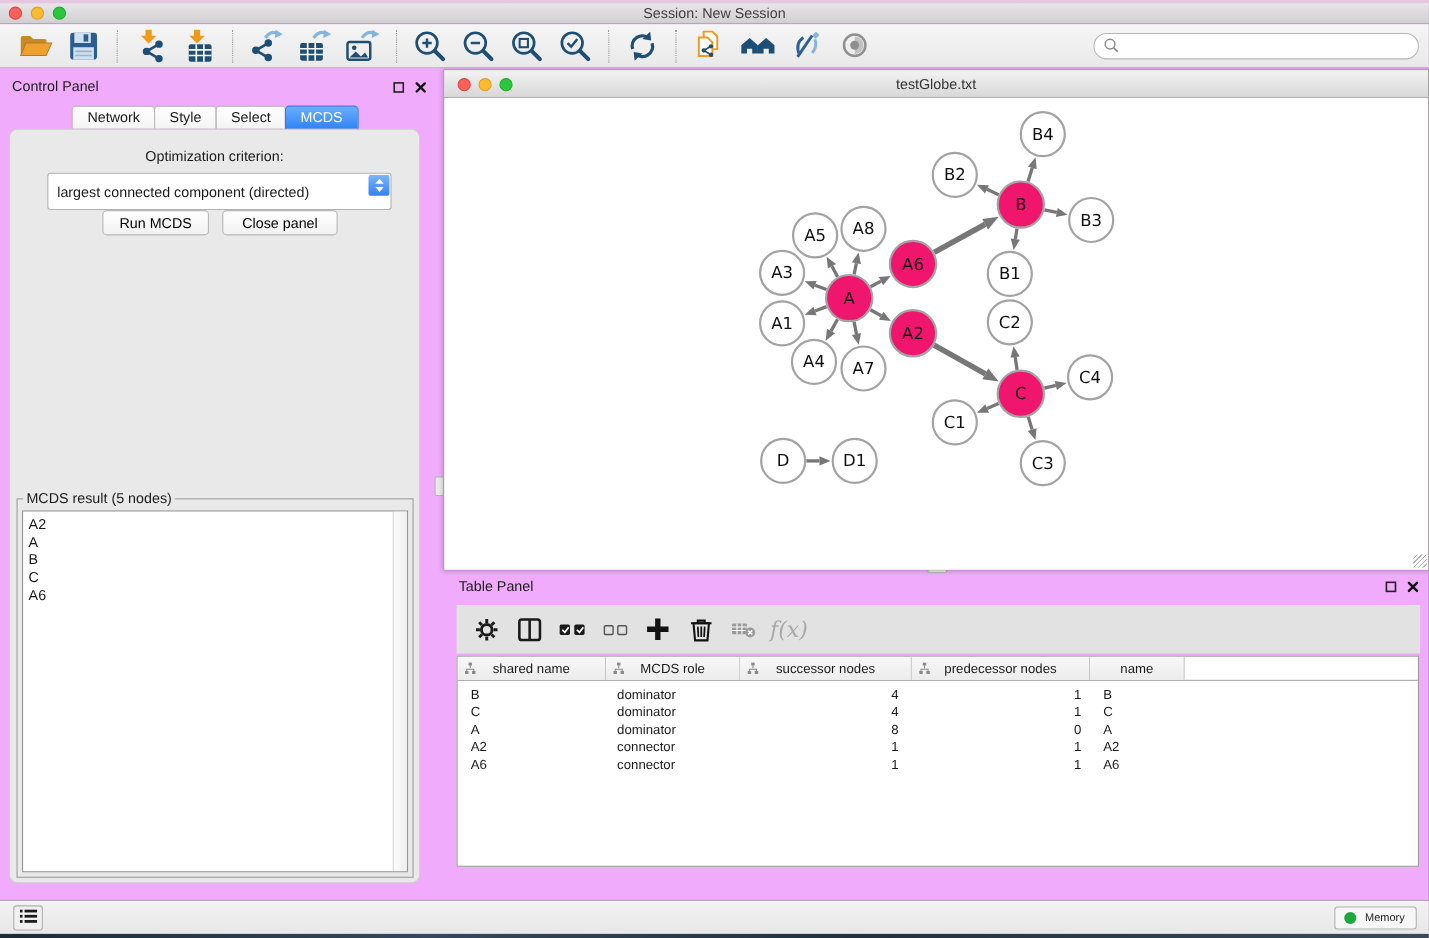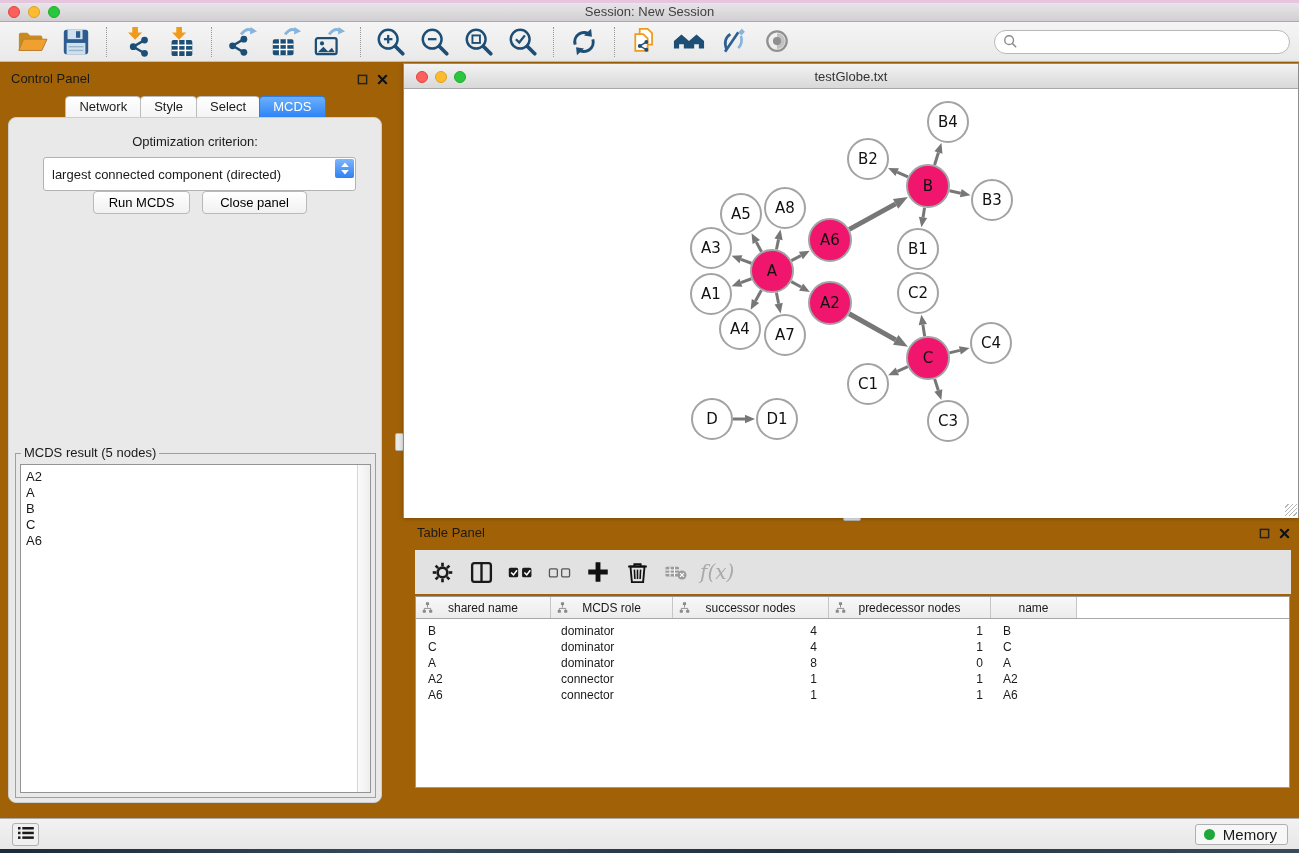--- a/index.html
+++ b/index.html
@@ -1,19 +1,19 @@
 <!DOCTYPE html>
 <html><head>
 <meta charset="utf-8">
 <style>
   * { box-sizing: border-box; margin: 0; padding: 0; }
   html,body { background:#555; }
   .app {
     position: relative; width: 1299px; height: 853px; overflow: hidden;
-    font-family: "Liberation Sans", sans-serif; background:#a16207; font-size:13px; color:#1a1a1a;
+    font-family: "Liberation Sans", sans-serif; background:#f0abfc; font-size:13px; color:#1a1a1a;
   }
   
   .titlebar { position:absolute; left:0; top:0; width:100%; height:22px;
     background:linear-gradient(#ece9ec,#d2cfd2); border-bottom:1px solid #aaa; }
   .top-strip { position:absolute; left:0; top:0; width:100%; height:3px; background:#e5c6de; }
   .traffic { position:absolute; left:8px; top:6px; display:flex; gap:8px; }
   .light { width:12px; height:12px; border-radius:50%; }
   .light.red { background:#fb605c; border:1px solid #e0443e; }
   .light.yellow { background:#fdbc2f; border:1px solid #dea123; }
   .light.green { background:#2ac73e; border:1px solid #1dad2b; }
@@ -79,21 +79,21 @@
   .tp-body { padding-top:4px; }
   .tp-row { display:flex; height:16px; align-items:center; font-size:12px; cursor:default; }
   .td-cell { overflow:hidden; white-space:nowrap; }
   .tp-tabs { position:absolute; left:415px; top:790px; width:876px; display:flex; justify-content:center; }
   
   .statusbar { position:absolute; left:0; top:818px; width:100%; height:31px;
     background:linear-gradient(#f2f2f2,#e7e7e7); border-top:1px solid #ababab; }
   .sb-list-btn { position:absolute; left:12px; top:4px; width:27px; height:23px; background:#f0f0f0;
     border:1px solid #b0b0b0; border-radius:3px; display:flex; align-items:center; justify-content:center; cursor:pointer; }
   .memory-btn { position:absolute; right:11px; top:5px; height:21px; padding:0 10px 0 8px; background:#f7f7f7;
-    border:1px solid #b0b0b0; border-radius:3px; display:flex; align-items:center; gap:8px; font-size:15px; cursor:pointer; }
+    border:1px solid #b0b0b0; border-radius:3px; display:flex; align-items:center; gap:8px; font-size:10px; cursor:pointer; }
   .memory-dot { width:11px; height:11px; border-radius:50%; background:#1ea83a; }
   .desktop-strip { position:absolute; left:0; top:849px; width:100%; height:4px;
     background:linear-gradient(90deg,#1d2a38,#34495e 30%,#22303f 60%,#3a4a5a); }
 </style>
 </head>
 <body>
 
 <div class="app">
 
   <div class="titlebar">

